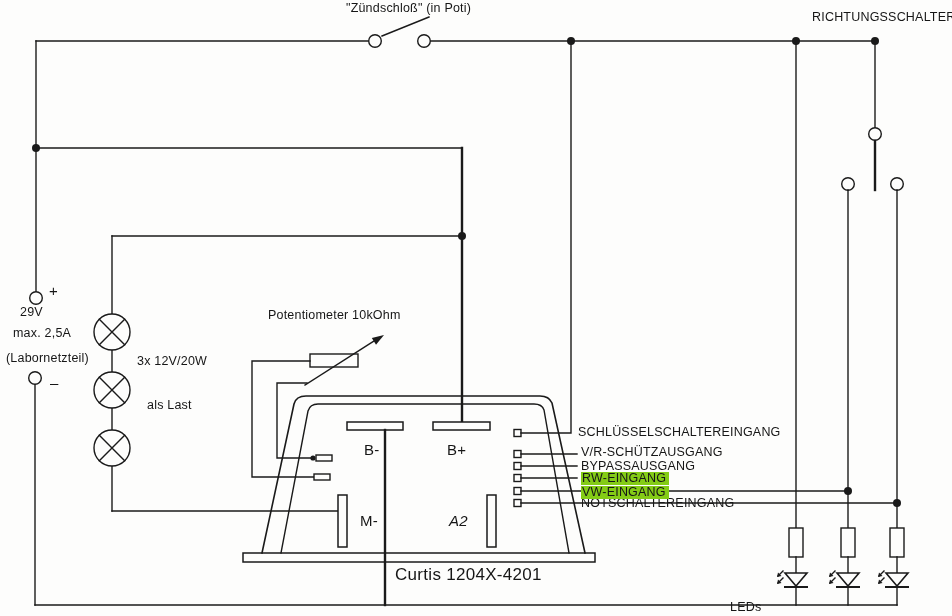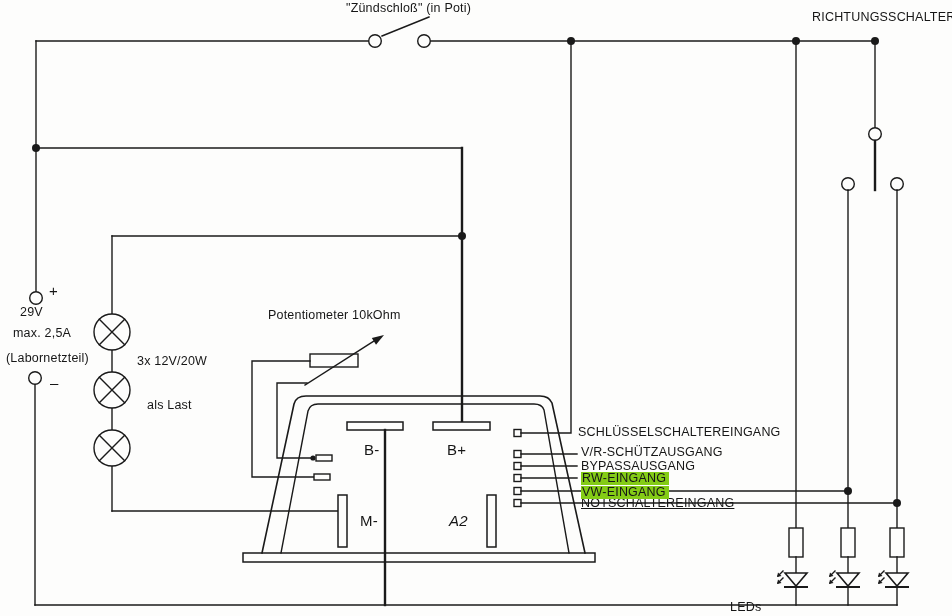--- a/index.html
+++ b/index.html
@@ -188,19 +188,20 @@
   <span class="lbl" style="left:268px;top:309px;">Potentiometer 10kOhm</span>
 
   <span class="lbl big" style="left:364px;top:442px;">B-</span>
   <span class="lbl big" style="left:447px;top:442px;">B+</span>
   <span class="lbl big" style="left:360px;top:513px;">M-</span>
   <span class="lbl big" style="left:449px;top:513px;font-style:italic;">A2</span>
 
   <span class="lbl" style="left:578px;top:426px;">SCHLÜSSELSCHALTEREINGANG</span>
   <span class="lbl" style="left:581px;top:446px;">V/R-SCHÜTZAUSGANG</span>
   <span class="lbl" style="left:581px;top:460px;text-align:right;">BYPASSAUSGANG</span>
-  <span class="lbl" style="left:581px;top:497px;text-decoration:underline;">NOTSCHALTEREINGANG</span>
+  <span class="lbl" style="left:581px;top:497px;">NOTSCHALTEREINGANG</span>
   <span class="lbl onwire" style="left:581px;top:486px;">VW-EINGANG</span>
   <span class="lbl onwire" style="left:581px;top:472px;">RW-EINGANG</span>
 
+  <span class="lbl huge" style="left:395px;top:566px;">Curtis 1204X-4201</span>
   <span class="lbl" style="left:730px;top:601px;">LEDs</span>
 
 </div>
 
 </body></html>

